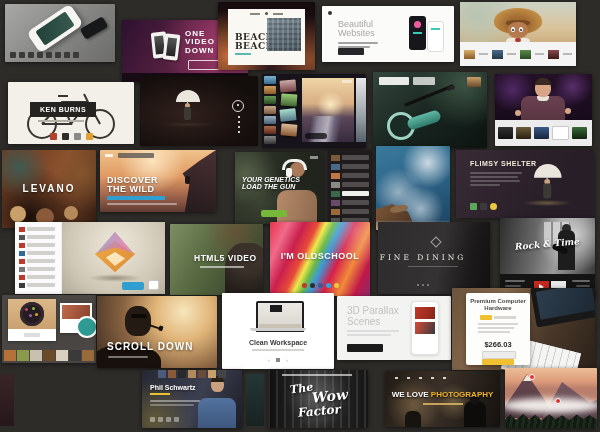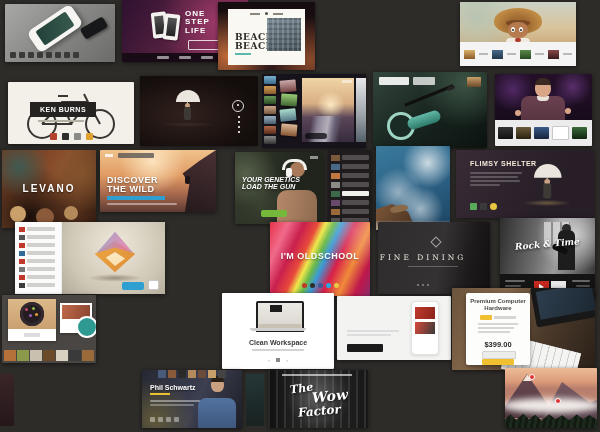--- a/index.html
+++ b/index.html
@@ -13,21 +13,21 @@
 
   
   #t1{left:5px;top:4px;width:110px;height:58px;background:linear-gradient(135deg,#a8a8a6,#8a8a88 45%,#6c6c6a);}
   #t1 .phone{left:24px;top:12px;width:52px;height:25px;background:#f6f5f2;border-radius:6px;transform:rotate(-34deg);box-shadow:2px 3px 5px rgba(0,0,0,.35);}
   #t1 .phone .scr{left:8px;top:4px;right:8px;bottom:4px;background:linear-gradient(120deg,#23423a,#375a4e);border-radius:2px;}
   #t1 .chip{left:76px;top:18px;width:26px;height:12px;background:#17181a;border-radius:3px;transform:rotate(-30deg);box-shadow:1px 2px 3px rgba(0,0,0,.4);}
   #t1 .icons{left:5px;bottom:4px;display:flex;gap:3px;}
   #t1 .icons i{width:6px;height:6px;background:#3a3a38;display:block;border-radius:1px;}
 
   
-  #t2{left:122px;top:0;width:126px;height:62px;background:
+  #t2{left:122px;top:20px;width:126px;height:62px;background:
       radial-gradient(circle at 75% 35%,rgba(220,80,140,.45),transparent 55%),
       linear-gradient(120deg,#2e1130 0%,#54203f 45%,#86305a 100%);}
   #t2 .card{width:15px;height:26px;background:#f4f2ef;border-radius:2px;box-shadow:1px 1px 2px rgba(0,0,0,.4);}
   #t2 .card .fig{left:3px;top:4px;right:3px;bottom:4px;background:linear-gradient(#555,#222);}
   #t2 .c1{left:30px;top:12px;transform:rotate(-6deg);}
   #t2 .c2{left:42px;top:14px;transform:rotate(7deg);}
   #t2 .ttl{left:63px;top:10px;font-size:8px;letter-spacing:1px;}
   #t2 .btn{left:66px;top:40px;width:34px;height:8px;border:1px solid rgba(255,255,255,.8);border-radius:1px;}
   #t2 .foot{left:0;right:0;bottom:0;height:9px;background:#180b16;display:flex;justify-content:center;gap:10px;align-items:center;}
   #t2 .foot i{width:12px;height:3px;background:rgba(255,255,255,.55);display:block;border-radius:1px;}
@@ -414,22 +414,22 @@
 
   <div class="tile" id="t2">
     <div class="abs card c1">
         <div class="abs fig"></div>
       </div>
     <div class="abs card c2">
         <div class="abs fig"></div>
       </div>
     <div class="ttl">
       <div>ONE</div>
-      <div>STEP</div>
-      <div>LIFE</div>
+      <div>VIDEO</div>
+      <div>DOWN</div>
     </div>
     <div class="abs btn"></div>
     <div class="abs foot">
       <i></i>
         <i></i>
         <i></i>
     </div>
   </div>
 
   <div class="tile" id="t3">
@@ -441,20 +441,37 @@
         </div>
       <div class="ttl">
         <div>BEACH</div>
         <div>BEACH</div>
       </div>
       <div class="abs ul"></div>
       <div class="abs photo"></div>
     </div>
   </div>
 
+  <div class="tile" id="t4">
+    <div class="abs logo"></div>
+    <div class="ttl">
+      <div>Beautiful</div>
+      <div>Websites</div>
+    </div>
+    <div class="bar dk b1"></div>
+    <div class="bar dk b2"></div>
+    <div class="abs btn"></div>
+    <div class="abs ph1">
+        <div class="abs dot"></div>
+        <div class="abs ln"></div>
+      </div>
+    <div class="abs ph2">
+        <div class="abs ln"></div>
+      </div>
+  </div>
 
   <div class="tile" id="t5">
     <div class="abs scene">
       <div class="abs hat"></div>
       <div class="abs hatband"></div>
       <div class="abs face"></div>
       <div class="abs eye e1"></div>
       <div class="abs eye e2"></div>
       <div class="abs shirt"></div>
       <div class="abs scarf"></div>
@@ -696,20 +713,25 @@
       <div class="abs cube">
         <div class="f1"></div>
           <div class="f2"></div>
           <div class="f3"></div>
       </div>
       <div class="abs btn"></div>
       <div class="abs btn2"></div>
     </div>
   </div>
 
+  <div class="tile" id="t18">
+    <div class="abs fig"></div>
+    <div class="ttl">HTML5 VIDEO</div>
+    <div class="abs sub"></div>
+  </div>
 
   <div class="tile" id="t20">
     <div class="abs dia"></div>
     <div class="ttl">FINE DINING</div>
     <div class="abs ln"></div>
     <div class="abs dots">
         <i></i>
         <i></i>
         <i></i>
       </div>
@@ -763,38 +785,50 @@
       <i style="background:#b5713a"></i>
       <i style="background:#8a9a4a"></i>
       <i style="background:#c9c0b0"></i>
       <i style="background:#6b4a2a"></i>
       <i style="background:#d8d0c0"></i>
       <i style="background:#3a3a3a"></i>
       <i style="background:#9a6a3a"></i>
     </div>
   </div>
 
+  <div class="tile" id="t24">
+    <div class="abs body"></div>
+    <div class="abs head"></div>
+    <div class="abs shade"></div>
+    <div class="abs pipe"></div>
+    <div class="ttl">SCROLL DOWN</div>
+    <div class="bar sub"></div>
+  </div>
 
   <div class="tile" id="t25">
     <div class="abs scr">
       <div class="in"></div>
         <div class="art"></div>
         <div class="desk"></div>
     </div>
     <div class="abs base"></div>
     <div class="ttl" style="color:#3a3a3a;font-size:7px">Clean Workspace</div>
     <div class="abs sub"></div>
     <div class="abs nav">
         <span>‹</span>
         <i></i>
         <span>›</span>
       </div>
   </div>
 
   <div class="tile" id="t26">
+    <div class="ttl">
+      <div>3D Parallax</div>
+      <div>Scenes</div>
+    </div>
     <div class="abs b1"></div>
     <div class="abs b2"></div>
     <div class="abs btn"></div>
     <div class="abs ph">
         <div class="a1"></div>
         <div class="a2"></div>
       </div>
   </div>
 
   <div class="tile" id="t27">
@@ -806,21 +840,21 @@
       <div class="ttl">
         <div>Premium Computer</div>
         <div>Hardware</div>
       </div>
       <div class="abs badge"></div>
       <div class="abs bd2"></div>
       <div class="tx" style="left:12px;top:30px;width:40px"></div>
       <div class="tx" style="left:12px;top:34px;width:36px"></div>
       <div class="tx" style="left:12px;top:38px;width:32px"></div>
       <div class="abs plbl"></div>
-      <div class="abs price">$399.00</div>
+      <div class="abs price">$266.03</div>
       <div class="abs btn1"></div>
       <div class="abs btn2"></div>
     </div>
   </div>
 
   <div class="tile filler" style="left:0;top:374px;width:14px;height:52px;background:linear-gradient(#3c2428,#241318)"></div>
 
 
   <div class="tile" id="t29">
     <div class="abs torso"></div>
@@ -849,20 +883,31 @@
 
   <div class="tile filler" style="left:246px;top:374px;width:18px;height:52px;background:linear-gradient(#24383a,#14201f)"></div>
 
   <div class="tile" id="t30">
     <div class="abs cap"></div>
     <span class="w w1">The</span>
     <span class="w w2">Wow</span>
     <span class="w w3">Factor</span>
   </div>
 
+  <div class="tile" id="t31">
+    <div class="abs lights"></div>
+    <div class="abs p1"></div>
+    <div class="abs p1h"></div>
+    <div class="abs p2"></div>
+    <div class="abs ttl">
+      <span>WE LOVE</span>
+      <span class="acc">PHOTOGRAPHY</span>
+    </div>
+    <div class="abs sub"></div>
+  </div>
 
   <div class="tile" id="t32">
     <div class="abs m1"></div>
     <div class="abs m2"></div>
     <div class="abs fog"></div>
     <div class="abs trees"></div>
     <div class="pin" style="left:24px;top:6px"></div>
     <div class="pin" style="left:50px;top:30px"></div>
   </div>
 

